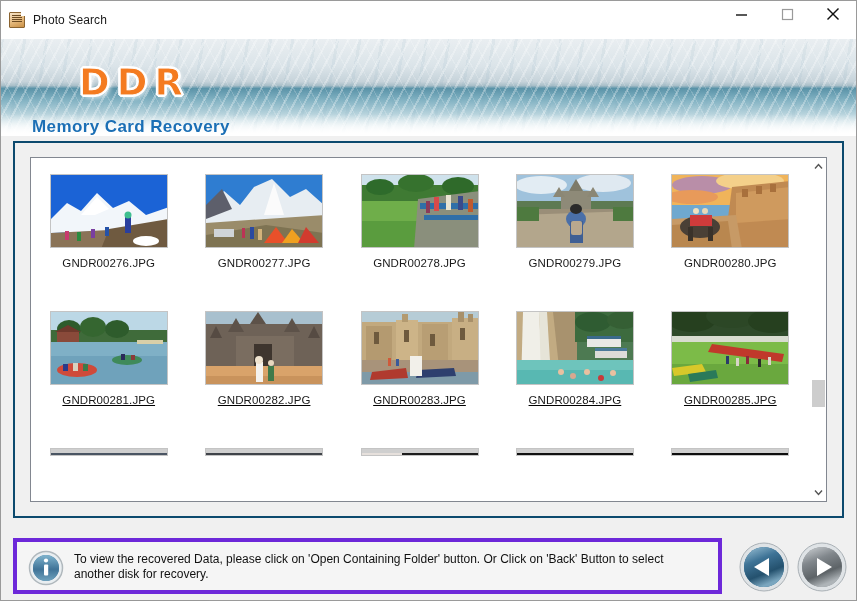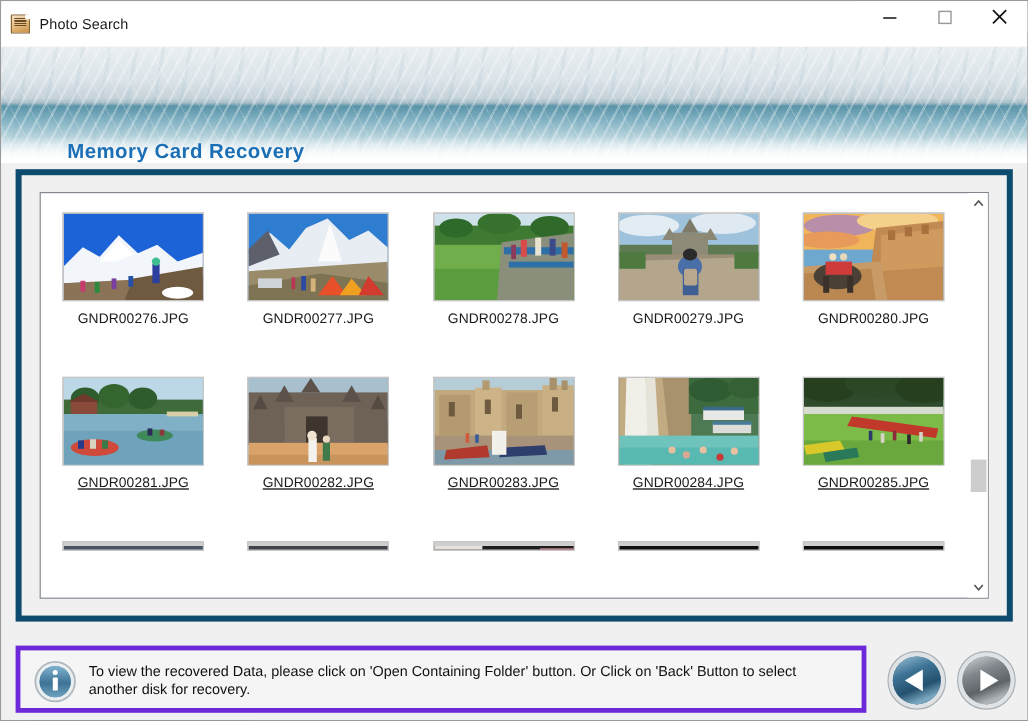--- a/index.html
+++ b/index.html
@@ -99,30 +99,29 @@
       1px 1px 0 #ffffff, -1px -1px 0 #ffffff, 1px -1px 0 #ffffff, -1px 1px 0 #ffffff,
       3px 3px 4px rgba(255,255,255,.7);
     z-index: 2;
   }
   .banner-sub {
     position: absolute; left: 31px; top: 78px;
     font-size: 17px; font-weight: bold; color: #1b6fb5;
     letter-spacing: .4px;
     text-shadow: 0 1px 1px rgba(255,255,255,.85);
     z-index: 2;
-    margin-left: 24px;
   }
 
   
   .main-area {
     flex: 1; position: relative; background: #f0f0f0;
   }
   .panel {
     position: absolute; left: 12px; top: 5px; right: 12px; bottom: 16px;
-    border: 5px solid #0c4a6e; background: #f0f0f0;
+    border: 2px solid #0c4a6e; background: #f0f0f0;
   }
   .listbox {
     position: absolute; left: 15px; top: 14px; right: 15px; bottom: 14px;
     background: #ffffff;
     border: 1px solid #828790;
     overflow: hidden;
   }
   .thumbs {
     position: absolute; left: 0; top: 0; right: 18px; bottom: 0;
     padding: 10px 0 0 0;
@@ -227,20 +226,21 @@
       <div class="win-btn">
         <svg width="14" height="14" viewBox="0 0 14 14">
             <line x1="1.5" y1="1.5" x2="12.5" y2="12.5" stroke="#111" stroke-width="1.4"></line>
             <line x1="12.5" y1="1.5" x2="1.5" y2="12.5" stroke="#111" stroke-width="1.4"></line>
           </svg>
       </div>
     </div>
   </div>
 
   <div class="banner">
+    <div class="ddr-logo">DDR</div>
     <div class="banner-sub">Memory Card Recovery</div>
   </div>
 
   <div class="main-area">
     <div class="panel">
       <div class="listbox">
         <div class="thumbs">
 
           <div class="row">
             <div class="cell">

